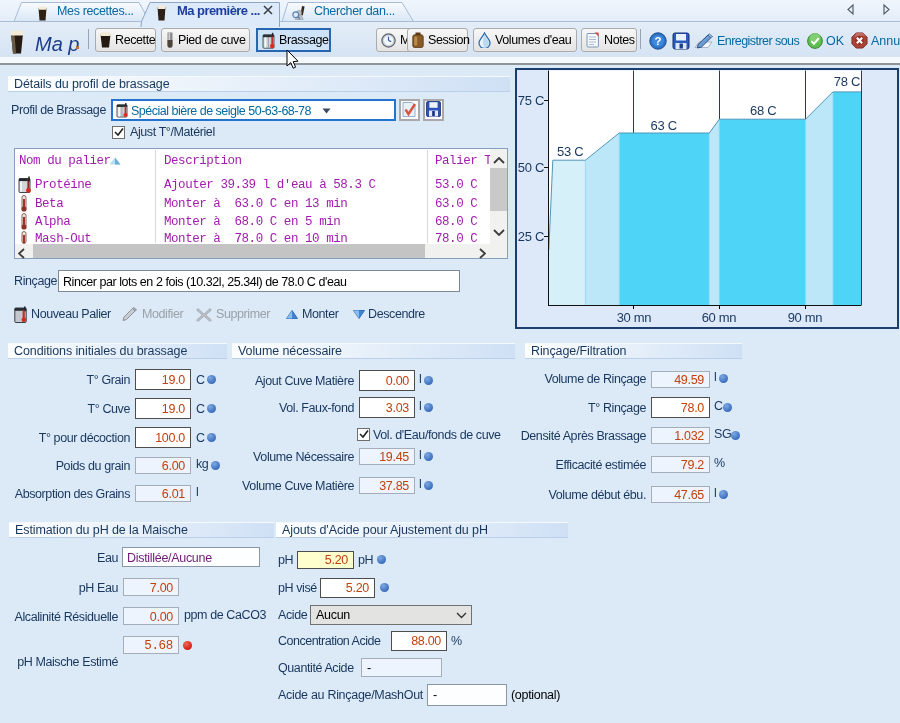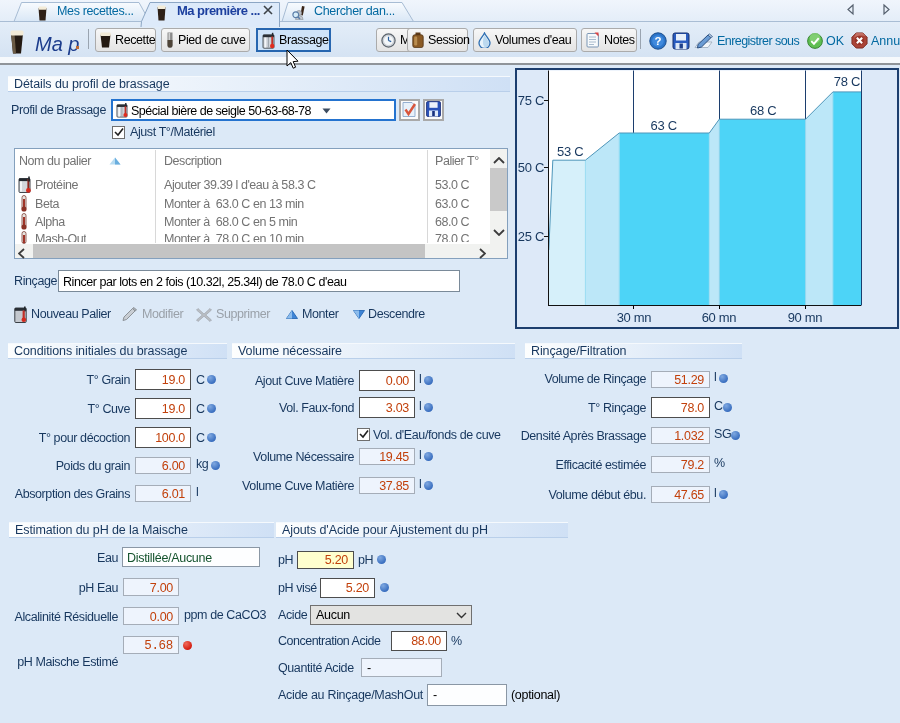--- a/index.html
+++ b/index.html
@@ -3,21 +3,21 @@
 <meta charset="utf-8">
 <style>
 * { margin:0; padding:0; box-sizing:border-box; }
 html,body { width:900px; height:723px; overflow:hidden; }
 body { font-family:"Liberation Sans", sans-serif; font-size:12.5px; background:#dce9f7; position:relative; }
 .abs { position:absolute; }
 .navy { color:#0369a1; }
 .lbl { position:absolute; color:#17375e; letter-spacing:-0.4px; white-space:nowrap; }
 .lblr { position:absolute; color:#17375e; letter-spacing:-0.4px; white-space:nowrap; text-align:right; }
 .val { position:absolute; color:#c2410c; text-align:right; letter-spacing:-0.3px; }
-.cell { position:absolute; color:#737373; letter-spacing:-0.45px; white-space:nowrap; }
+.cell { position:absolute; color:#a21caf; letter-spacing:-0.45px; white-space:nowrap;font-family:Liberation Mono, monospace; }
 .inp { position:absolute; background:#fff; border:1px solid #4d4d4d; }
 .inp-ro { position:absolute; background:#eef4fd; border:1px solid #a5adb8; }
 .dot { position:absolute; width:9px; height:9px; border-radius:50%; background:radial-gradient(circle at 35% 30%, #7fa8e0, #3a6fc0 70%, #2a55a0); }
 .hdr { position:absolute; height:16px; background:linear-gradient(to right, #fdfefe, #cfe0f5); border-top:1px solid #f5f9fd; border-bottom:1px solid #b9cfea; color:#17375e; letter-spacing:-0.1px; line-height:14px; padding-left:6px; }
 .tbtn { position:absolute; top:28px; height:24px; background:linear-gradient(#f7f7f7,#eeeeee 45%,#e4e4e4); border:1px solid #ababab; border-radius:3px; color:#000; letter-spacing:-0.3px; display:flex; align-items:center; }
 .tbtn svg { margin-left:4px; margin-right:4px; flex:none; }
 .tbtn span { white-space:nowrap; letter-spacing:-0.4px; }
 </style>
 </head>
 <body>
@@ -179,21 +179,21 @@
 <div class="abs" style="left:111px;top:99px;width:285px;height:22px;background:#fff;border:2px solid #2473cf;"></div>
 <svg class="abs" style="left:116px;top:102px;" width="12" height="16" viewBox="0 0 13 17">
     <rect x="1" y="2.8" width="11" height="13.4" rx="1" fill="#cdd2d8" stroke="#42474d" stroke-width="0.9"></rect>
     <path d="M3.4,4.5 v11" stroke="#f4f6f8" stroke-width="1.8"></path>
     <path d="M6.4,4.5 v11" stroke="#9aa1a8" stroke-width="1"></path>
     <rect x="1" y="2.8" width="11" height="2.4" fill="#2a2f35"></rect>
     <line x1="10.6" y1="0.8" x2="10.6" y2="5" stroke="#23282e" stroke-width="1.5"></line>
     <rect x="9.3" y="4.5" width="1.8" height="9.5" fill="#c03028"></rect>
     <circle cx="10.2" cy="14" r="2.2" fill="#e02c1e"></circle>
   </svg>
-<div class="abs" style="left:131px;top:104px;font-size:12.5px;letter-spacing:-0.5px;color:#000000;white-space:nowrap;">Spécial bière de seigle 50-63-68-78</div>
+<div class="abs" style="left:131px;top:104px;font-size:12.5px;letter-spacing:-0.5px;color:#0369a1;white-space:nowrap;">Spécial bière de seigle 50-63-68-78</div>
 <svg class="abs" style="left:322px;top:108px;" width="9" height="6" viewBox="0 0 9 6">
     <path d="M0.5,0.5 L8.5,0.5 L4.5,5.5 Z" fill="#3c4c60"></path>
   </svg>
 <div class="abs" style="left:399px;top:99px;width:21px;height:22px;background:#fbfbfb;border:2px solid #a9a9a9;"></div>
 <svg class="abs" style="left:402px;top:101px;" width="15" height="17" viewBox="0 0 15 17">
   <path d="M1,1.5 h9 l3,3 v11 h-12 Z" fill="#e8f1fa" stroke="#8aa8cc" stroke-width="0.9"></path>
   <path d="M3.5,8.5 L6.5,13 L13,3" fill="none" stroke="#d8553c" stroke-width="2.4"></path>
 </svg>
 <div class="abs" style="left:423px;top:99px;width:21px;height:22px;background:#fbfbfb;border:2px solid #a9a9a9;"></div>
 <svg class="abs" style="left:426px;top:101px;" width="15" height="16" viewBox="0 0 15 16">
@@ -408,21 +408,21 @@
 <div class="dot" style="left:424px;top:452px;"></div>
 <div class="lblr" style="right:546px;top:479px;">Volume Cuve Matière</div>
 <div class="inp-ro" style="left:359px;top:477px;width:56px;height:17px;"></div>
 <div class="val" style="left:359px;top:479px;width:50px;">37.85</div>
 <div class="lbl" style="left:419px;top:477px;">l</div>
 <div class="dot" style="left:424px;top:481px;"></div>
 
 <div class="hdr" style="left:525px;top:343px;width:217px;">Rinçage/Filtration</div>
 <div class="lblr" style="right:254px;top:372px;">Volume de Rinçage</div>
 <div class="inp-ro" style="left:651px;top:371px;width:59px;height:17px;"></div>
-<div class="val" style="left:651px;top:373px;width:53px;">51.29</div>
+<div class="val" style="left:651px;top:373px;width:53px;">49.59</div>
 <div class="lbl" style="left:714px;top:370px;">l</div>
 <div class="dot" style="left:719px;top:374px;"></div>
 <div class="lblr" style="right:254px;top:401px;">T° Rinçage</div>
 <div class="inp" style="left:651px;top:397px;width:59px;height:21px;"></div>
 <div class="val" style="left:651px;top:401px;width:53px;">78.0</div>
 <div class="lbl" style="left:714px;top:399px;">C</div>
 <div class="dot" style="left:723px;top:403px;"></div>
 <div class="lblr" style="right:254px;top:429px;">Densité Après Brassage</div>
 <div class="inp-ro" style="left:651px;top:427px;width:59px;height:17px;"></div>
 <div class="val" style="left:651px;top:429px;width:53px;">1.032</div>
@@ -434,21 +434,21 @@
 <div class="lbl" style="left:714px;top:456px;">%</div>
 <div class="lblr" style="right:254px;top:488px;">Volume début ébu.</div>
 <div class="inp-ro" style="left:651px;top:486px;width:59px;height:17px;"></div>
 <div class="val" style="left:651px;top:488px;width:53px;">47.65</div>
 <div class="lbl" style="left:714px;top:486px;">l</div>
 <div class="dot" style="left:719px;top:490px;"></div>
 
 <div class="hdr" style="left:9px;top:522px;width:265px;">Estimation du pH de la Maische</div>
 <div class="lblr" style="right:782px;top:551px;">Eau</div>
 <div class="abs" style="left:122px;top:547px;width:138px;height:20px;background:#fdfeff;border:1px solid #8a97a5;"></div>
-<div class="abs" style="left:127px;top:551px;color:#14532d;letter-spacing:-0.3px;">Distillée/Aucune</div>
+<div class="abs" style="left:127px;top:551px;color:#701a75;letter-spacing:-0.3px;">Distillée/Aucune</div>
 <div class="lblr" style="right:782px;top:581px;">pH Eau</div>
 <div class="inp-ro" style="left:123px;top:578px;width:56px;height:18px;"></div>
 <div class="val" style="left:123px;top:581px;width:50px;">7.00</div>
 <div class="lblr" style="right:782px;top:610px;">Alcalinité Résiduelle</div>
 <div class="inp-ro" style="left:123px;top:607px;width:56px;height:18px;"></div>
 <div class="val" style="left:123px;top:610px;width:50px;">0.00</div>
 <div class="lbl" style="left:184px;top:608px;">ppm de CaCO3</div>
 <div class="lblr" style="right:782px;top:639px;margin-top:16px;">pH Maische Estimé</div>
 <div class="inp-ro" style="left:123px;top:636px;width:56px;height:18px;"></div>
 <div class="val" style="left:123px;top:639px;width:50px;font-family:Liberation Mono, monospace;">5.68</div>

